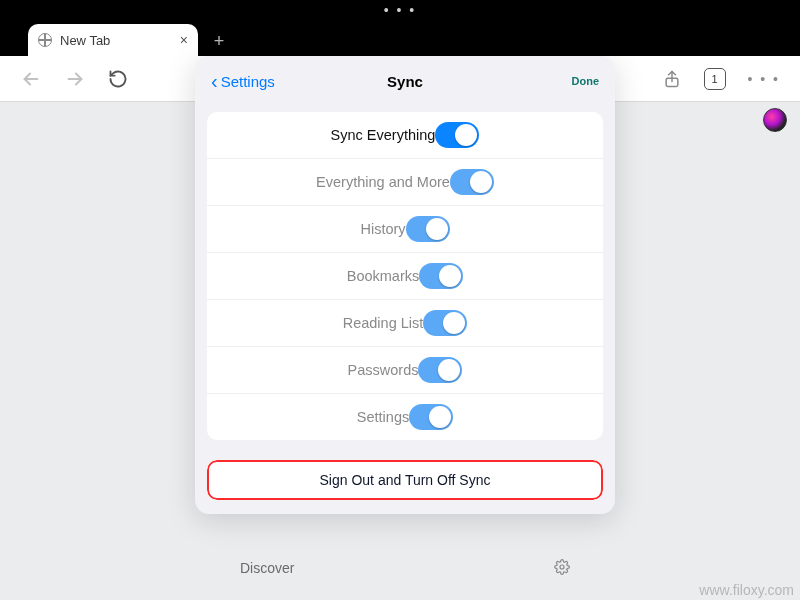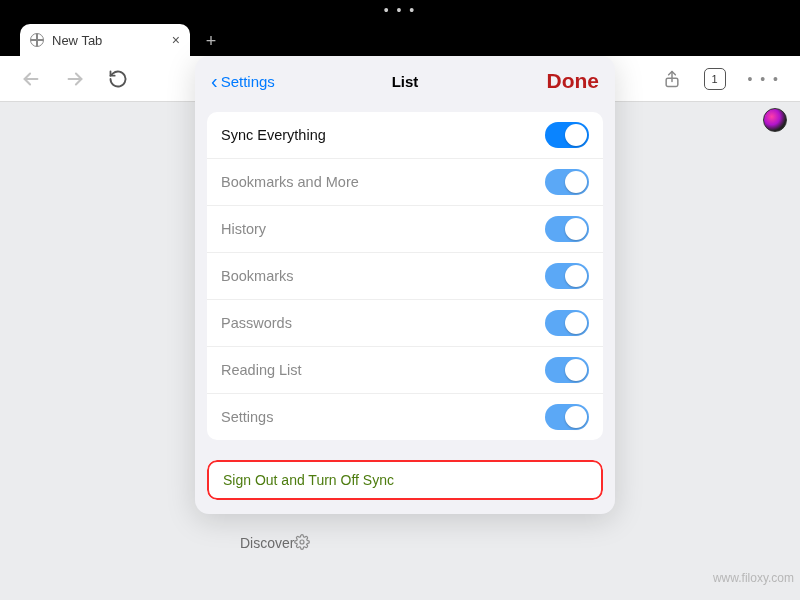--- a/index.html
+++ b/index.html
@@ -5,21 +5,21 @@
   * { box-sizing: border-box; margin: 0; padding: 0; }
   body {
     width: 800px; height: 600px;
     font-family: -apple-system, "Helvetica Neue", Arial, sans-serif;
     background: #ebecee; overflow: hidden; position: relative;
     font-size: 14px; color: #202124;
   }
   .status-bar { height: 20px; background: #000; display:flex; align-items:center; justify-content:center; }
   .status-dots { display:inline-block; color:#ccc; letter-spacing:2px; font-size:14px; line-height:1; }
 
-  .tab-strip { height: 36px; background:#000; display:flex; align-items:flex-end; padding-left:20px; }
+  .tab-strip { height: 36px; background:#000; display:flex; align-items:flex-end; padding-left:28px; }
   .tab {
     height: 32px; background:#fff; border-radius:10px 10px 0 0;
     display:flex; align-items:center; padding:0 10px; min-width:170px; gap:8px;
     position:relative;
   }
   .tab-favicon { width:14px; height:14px; border:1.5px solid #888; border-radius:50%; display:flex; align-items:center; justify-content:center; }
   .tab-favicon::before { content:""; width:1.5px; height:12px; background:#888; display:block; }
   .tab-favicon::after { content:""; width:12px; height:1.5px; background:#888; position:absolute; }
   .tab-favicon { position:relative; }
   .tab-title { font-size:13px; color:#3a3a3a; flex:1; }
@@ -51,55 +51,55 @@
     background:#f2f2f6; border-radius:14px; box-shadow:0 6px 30px rgba(0,0,0,.15);
     padding-bottom:14px;
   }
   .modal-header {
     height:50px; display:flex; align-items:center; justify-content:space-between;
     padding:0 16px; position:relative;
   }
   .back-btn { color:#007aff; font-size:15px; display:flex; align-items:center; gap:3px; cursor:pointer; }
   .back-chevron { font-size:20px; line-height:1; }
   .modal-title { position:absolute; left:0; right:0; text-align:center; font-weight:600; font-size:15px; color:#000; pointer-events:none; }
-  .done-btn { color:#b91c1c; font-size:21px; font-weight:600; cursor:pointer; }
+  .done-btn { color:#0f766e; font-size:11px; font-weight:600; cursor:pointer; }
 
   .list-group {
     background:#fff; border-radius:10px; margin:6px 12px 0 12px; overflow:hidden;
   }
   .row {
-    display:flex; align-items:center; justify-content:space-between;
+    display:flex; align-items:center; justify-content:center;
     padding:10px 14px; min-height:38px; border-top:1px solid #eee;
   }
   .row:first-child { border-top:none; }
   .row-label { font-size:14.5px; color:#3b3b3b; }
   .row.primary .row-label { color:#111; font-weight:500; }
   .row.sub .row-label { color:#8a8a8a; }
 
   .toggle {
     width:44px; height:26px; border-radius:13px; position:relative;
     background:#5ba8f6;
   }
   .toggle.on-strong { background:#0a84ff; }
   .toggle .knob {
     width:22px; height:22px; border-radius:50%; background:#fff;
     position:absolute; right:2px; top:2px; box-shadow:0 1px 2px rgba(0,0,0,.25);
   }
 
   .signout-group { margin-top:20px; }
   .row.signout { border:2px solid #fc2a2a; border-radius:10px; }
-  .row.signout .row-label { color:#4d7c0f; font-size:14px; }
+  .row.signout .row-label { color:#0f172a; font-size:14px; }
 
   .discover-bar {
-    position:absolute; left:230px; bottom:41px; width:350px; height:32px;
-    display:flex; align-items:center; justify-content:flex-start;
+    position:absolute; left:230px; bottom:16px; width:350px; height:32px;
+    display:flex; align-items:center; justify-content:space-between;
     color:#6b6b6b; font-size:14px; padding:0 10px;
   }
 
-  .watermark { position:absolute; right:6px; bottom:15px; font-size:12px; color:#b7b7b7;margin-top:16px; }
+  .watermark { position:absolute; right:6px; bottom:2px; font-size:14px; color:#b7b7b7;margin-top:16px; }
 </style>
 </head>
 <body>
 
 <div class="status-bar">
   <span class="status-dots">• • •</span>
 </div>
 
 <div class="tab-strip">
   <div class="tab">
@@ -149,57 +149,57 @@
 </div>
 
 <div class="avatar"></div>
 
 <div class="modal">
   <div class="modal-header">
     <div class="back-btn">
       <span class="back-chevron">‹</span>
       <span>Settings</span>
     </div>
-    <div class="modal-title">List</div>
+    <div class="modal-title">Sync</div>
     <div class="done-btn">Done</div>
   </div>
 
   <div class="list-group">
     <div class="row primary">
       <span class="row-label">Sync Everything</span>
       <span class="toggle on-strong">
           <span class="knob"></span>
         </span>
     </div>
     <div class="row sub">
-      <span class="row-label">Bookmarks and More</span>
+      <span class="row-label">Everything and More</span>
       <span class="toggle">
           <span class="knob"></span>
         </span>
     </div>
     <div class="row sub">
       <span class="row-label">History</span>
       <span class="toggle">
           <span class="knob"></span>
         </span>
     </div>
     <div class="row sub">
       <span class="row-label">Bookmarks</span>
       <span class="toggle">
           <span class="knob"></span>
         </span>
     </div>
     <div class="row sub">
+      <span class="row-label">Reading List</span>
+      <span class="toggle">
+          <span class="knob"></span>
+        </span>
+    </div>
+    <div class="row sub">
       <span class="row-label">Passwords</span>
-      <span class="toggle">
-          <span class="knob"></span>
-        </span>
-    </div>
-    <div class="row sub">
-      <span class="row-label">Reading List</span>
       <span class="toggle">
           <span class="knob"></span>
         </span>
     </div>
     <div class="row sub">
       <span class="row-label">Settings</span>
       <span class="toggle">
           <span class="knob"></span>
         </span>
     </div>

